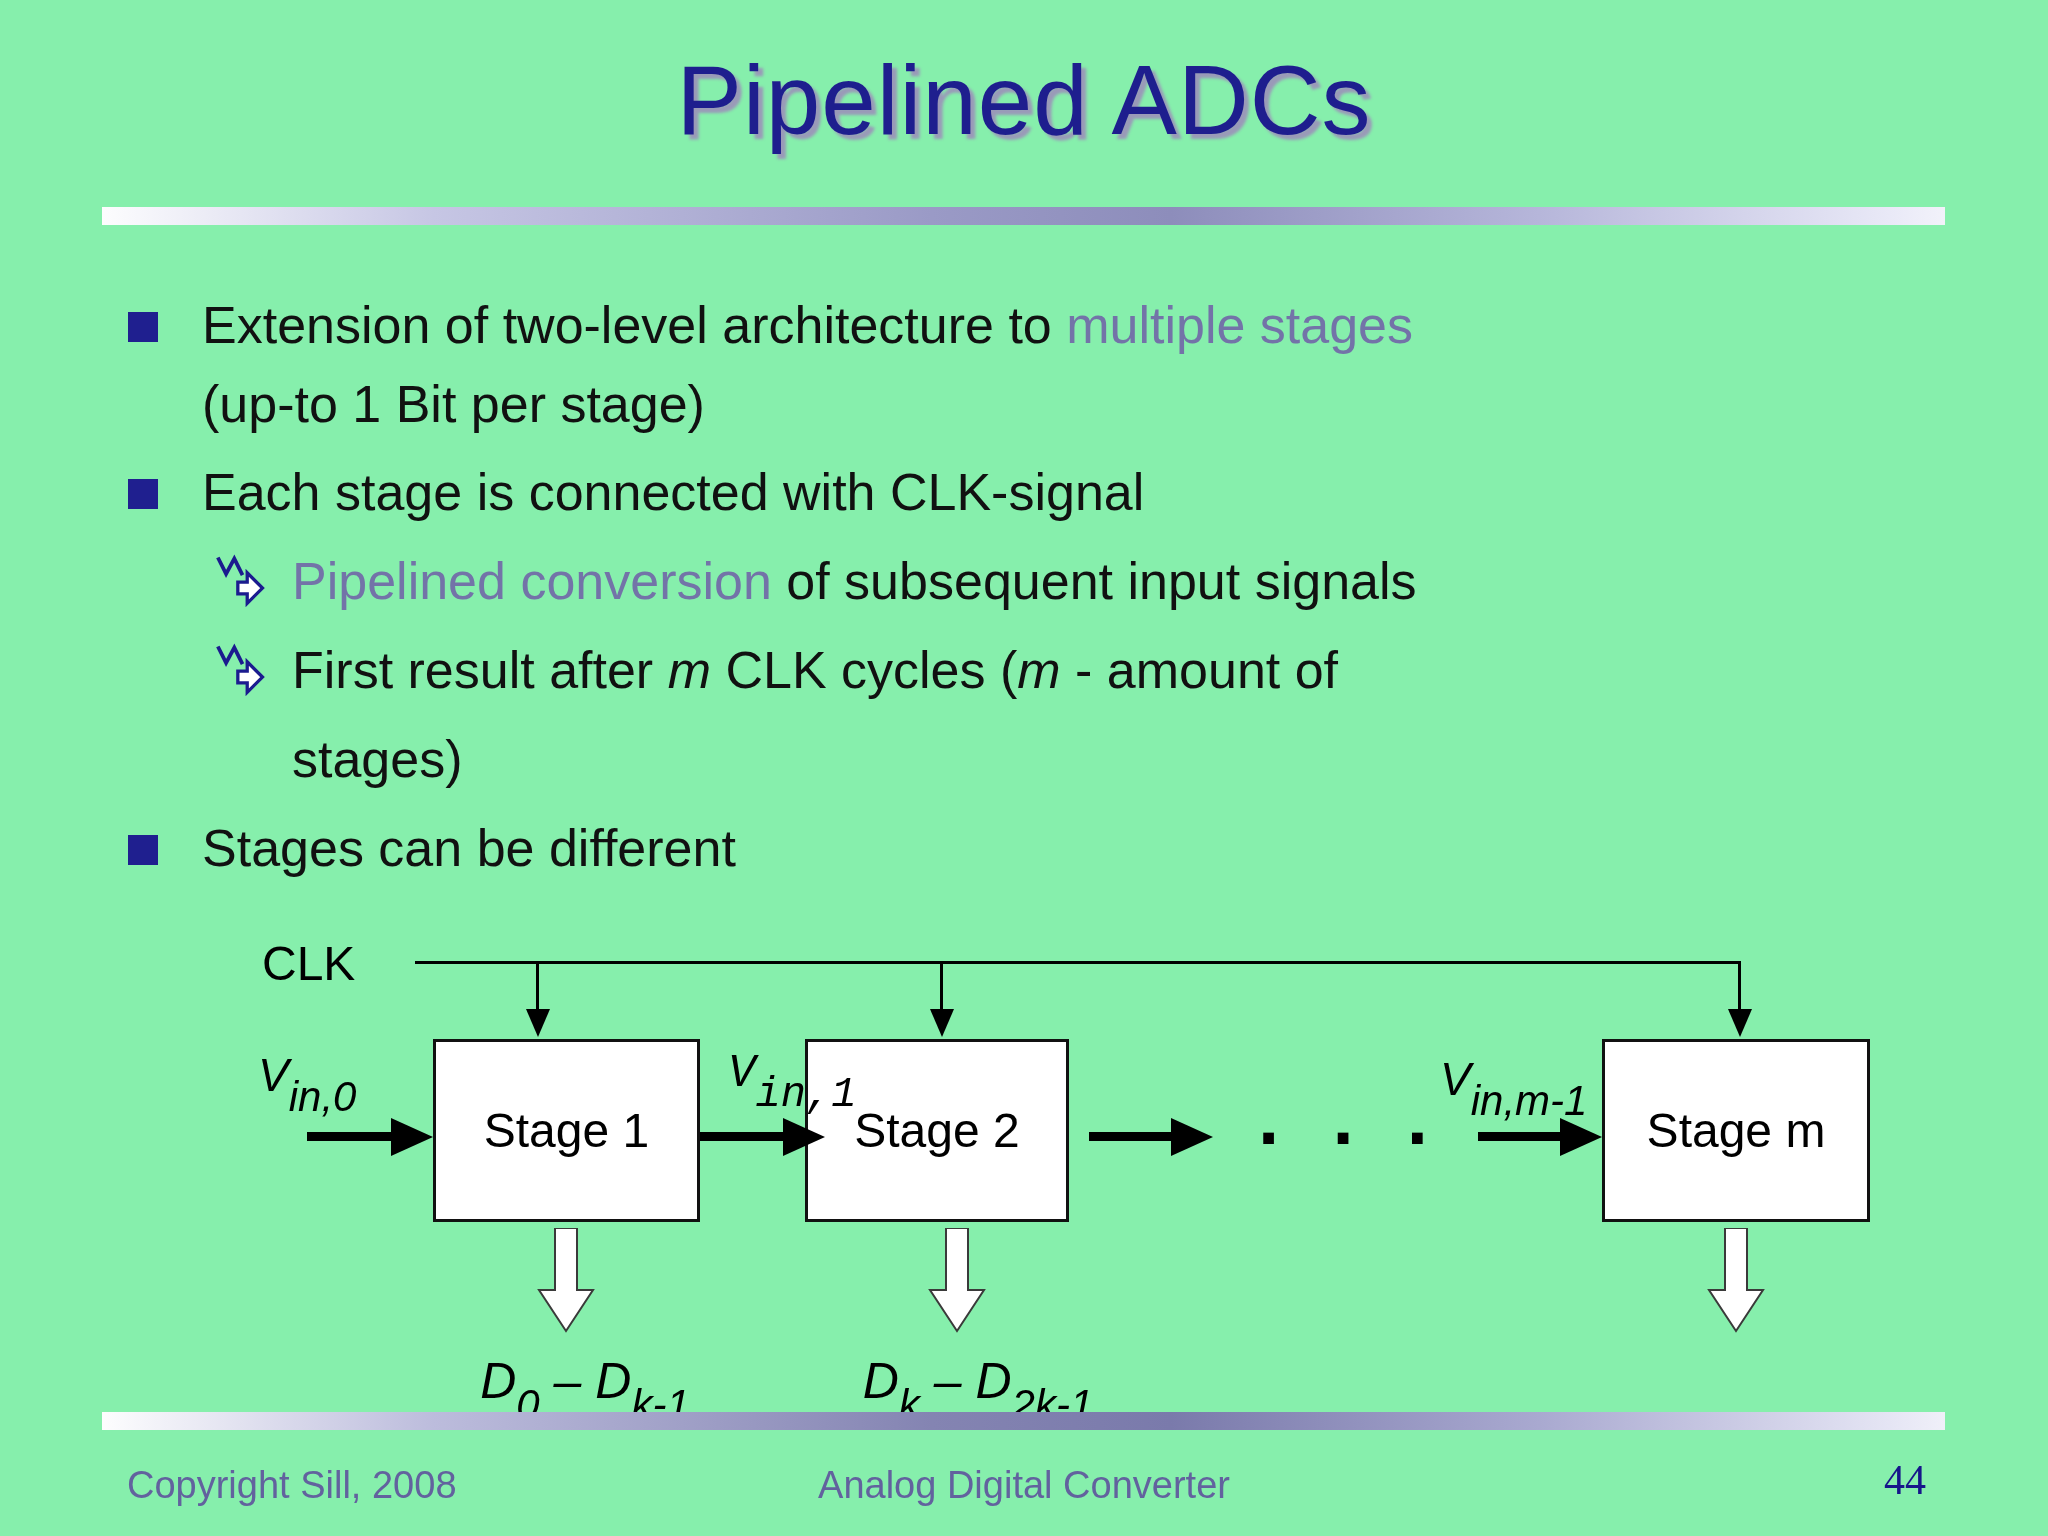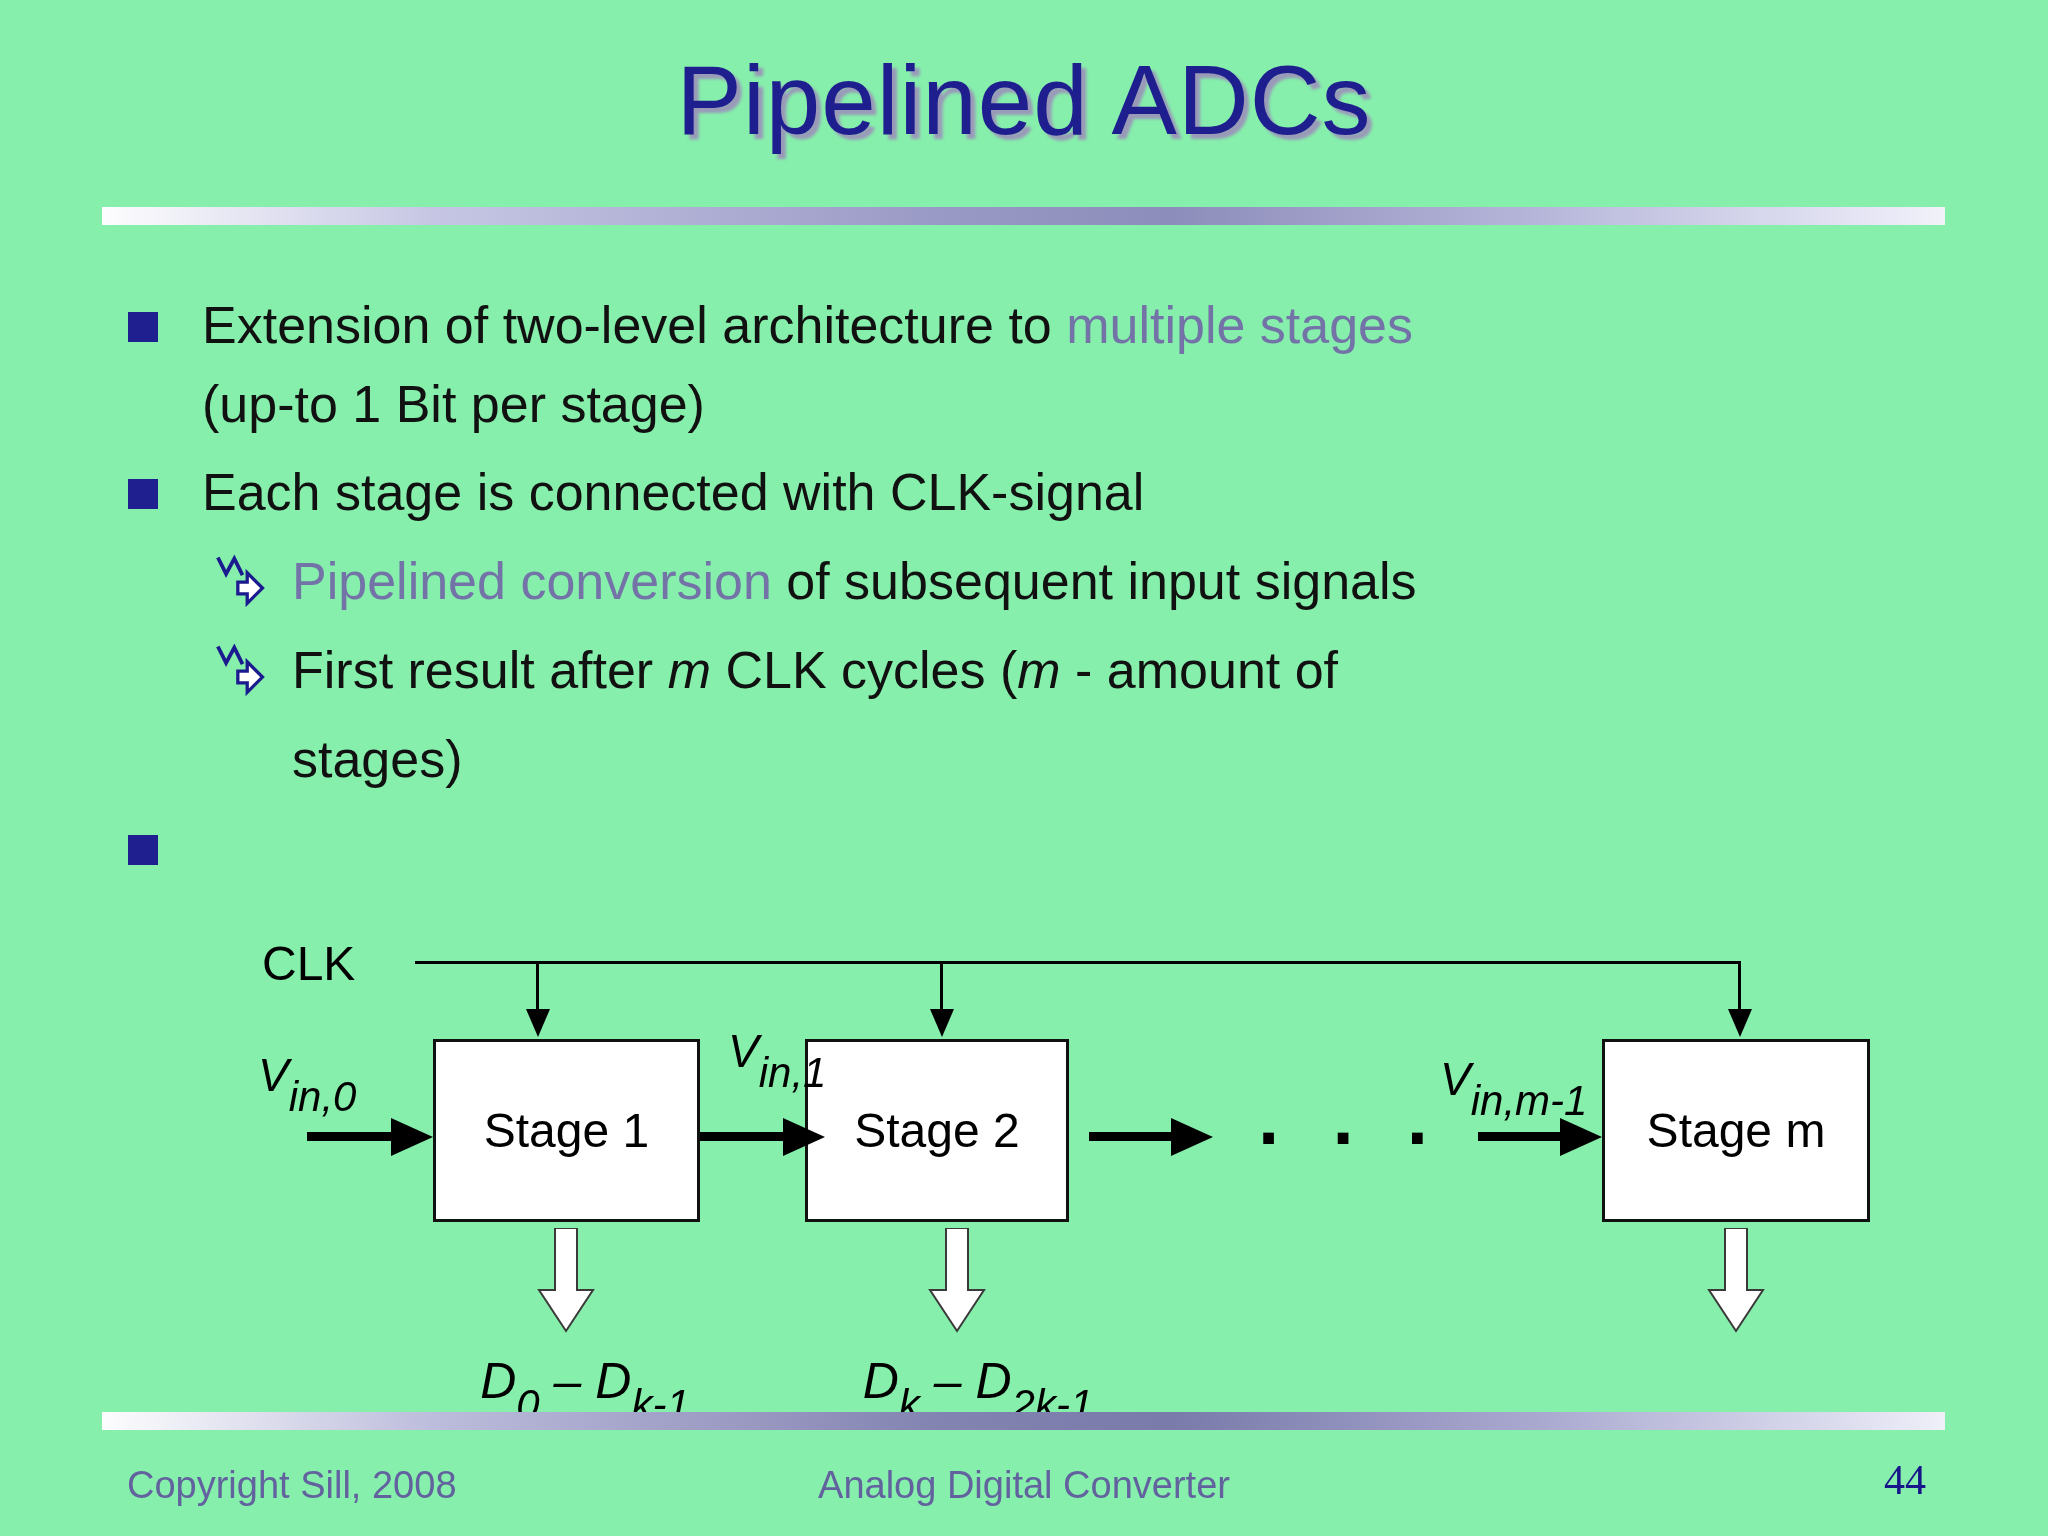--- a/index.html
+++ b/index.html
@@ -66,20 +66,21 @@
   <div class="line" style="left:292px;top:552px;"><span class="accent">Pipelined conversion</span><span> of subsequent input signals</span></div>
 
   <svg class="subglyph" style="top:643px;" viewBox="0 0 46 46">
     <path d="M5 3 L12 17 L19 4 L26 18" fill="none" stroke="#1b1b8f" stroke-width="3.2"></path>
     <path d="M22 24 H30 V16 L43 29 L30 42 V34 H22 Z" fill="#ffffff" stroke="#1b1b8f" stroke-width="2.8" stroke-linejoin="miter"></path>
   </svg>
   <div class="line" style="left:292px;top:641px;"><span>First result after </span><i>m</i><span> CLK cycles (</span><i>m</i><span> - amount of</span></div>
   <div class="line" style="left:292px;top:730px;">stages)</div>
 
   <div class="sq" style="top:835px;"></div>
+  <div class="line" style="left:202px;top:819px;">Stages can be different</div>
 
   <div class="dg-text" style="left:262px;top:936px;">CLK</div>
   <div class="hline" style="left:415px;top:961px;width:1326px;"></div>
 
   <div class="vline" style="left:536px;top:963px;height:46px;"></div>
   <div class="vhead" style="left:526px;top:1009px;"></div>
   <div class="vline" style="left:940px;top:963px;height:46px;"></div>
   <div class="vhead" style="left:930px;top:1009px;"></div>
   <div class="vline" style="left:1738px;top:961px;height:48px;"></div>
   <div class="vhead" style="left:1728px;top:1009px;"></div>
@@ -99,21 +100,21 @@
   <div class="shaft" style="left:700px;width:85px;"></div>
   <div class="ahead" style="left:783px;"></div>
   <div class="shaft" style="left:1089px;width:84px;"></div>
   <div class="ahead" style="left:1171px;"></div>
   <div class="shaft" style="left:1478px;width:84px;"></div>
   <div class="ahead" style="left:1560px;"></div>
 
   <div class="dots" style="left:1258px;">· · ·</div>
 
   <div class="vlabel" style="left:258px;top:1048px;"><span>V</span><sub>in,0</sub></div>
-  <div class="vlabel" style="left:728px;top:1024px;"><span>V</span><sub>in,1</sub></div>
+  <div class="vlabel" style="left:728px;top:1048px;font-family:Liberation Mono, monospace;"><span>V</span><sub>in,1</sub></div>
   <div class="vlabel" style="left:1440px;top:1052px;"><span>V</span><sub>in,m-1</sub></div>
 
   <svg class="hollow" style="left:535px;" width="62" height="106" viewBox="0 0 62 106">
     <path d="M20 0 H42 V62 H58 L31 103 L4 62 H20 Z" fill="#ffffff" stroke="#3a3a3a" stroke-width="2"></path>
   </svg>
   <svg class="hollow" style="left:926px;" width="62" height="106" viewBox="0 0 62 106">
     <path d="M20 0 H42 V62 H58 L31 103 L4 62 H20 Z" fill="#ffffff" stroke="#3a3a3a" stroke-width="2"></path>
   </svg>
   <svg class="hollow" style="left:1705px;" width="62" height="106" viewBox="0 0 62 106">
     <path d="M20 0 H42 V62 H58 L31 103 L4 62 H20 Z" fill="#ffffff" stroke="#3a3a3a" stroke-width="2"></path>

